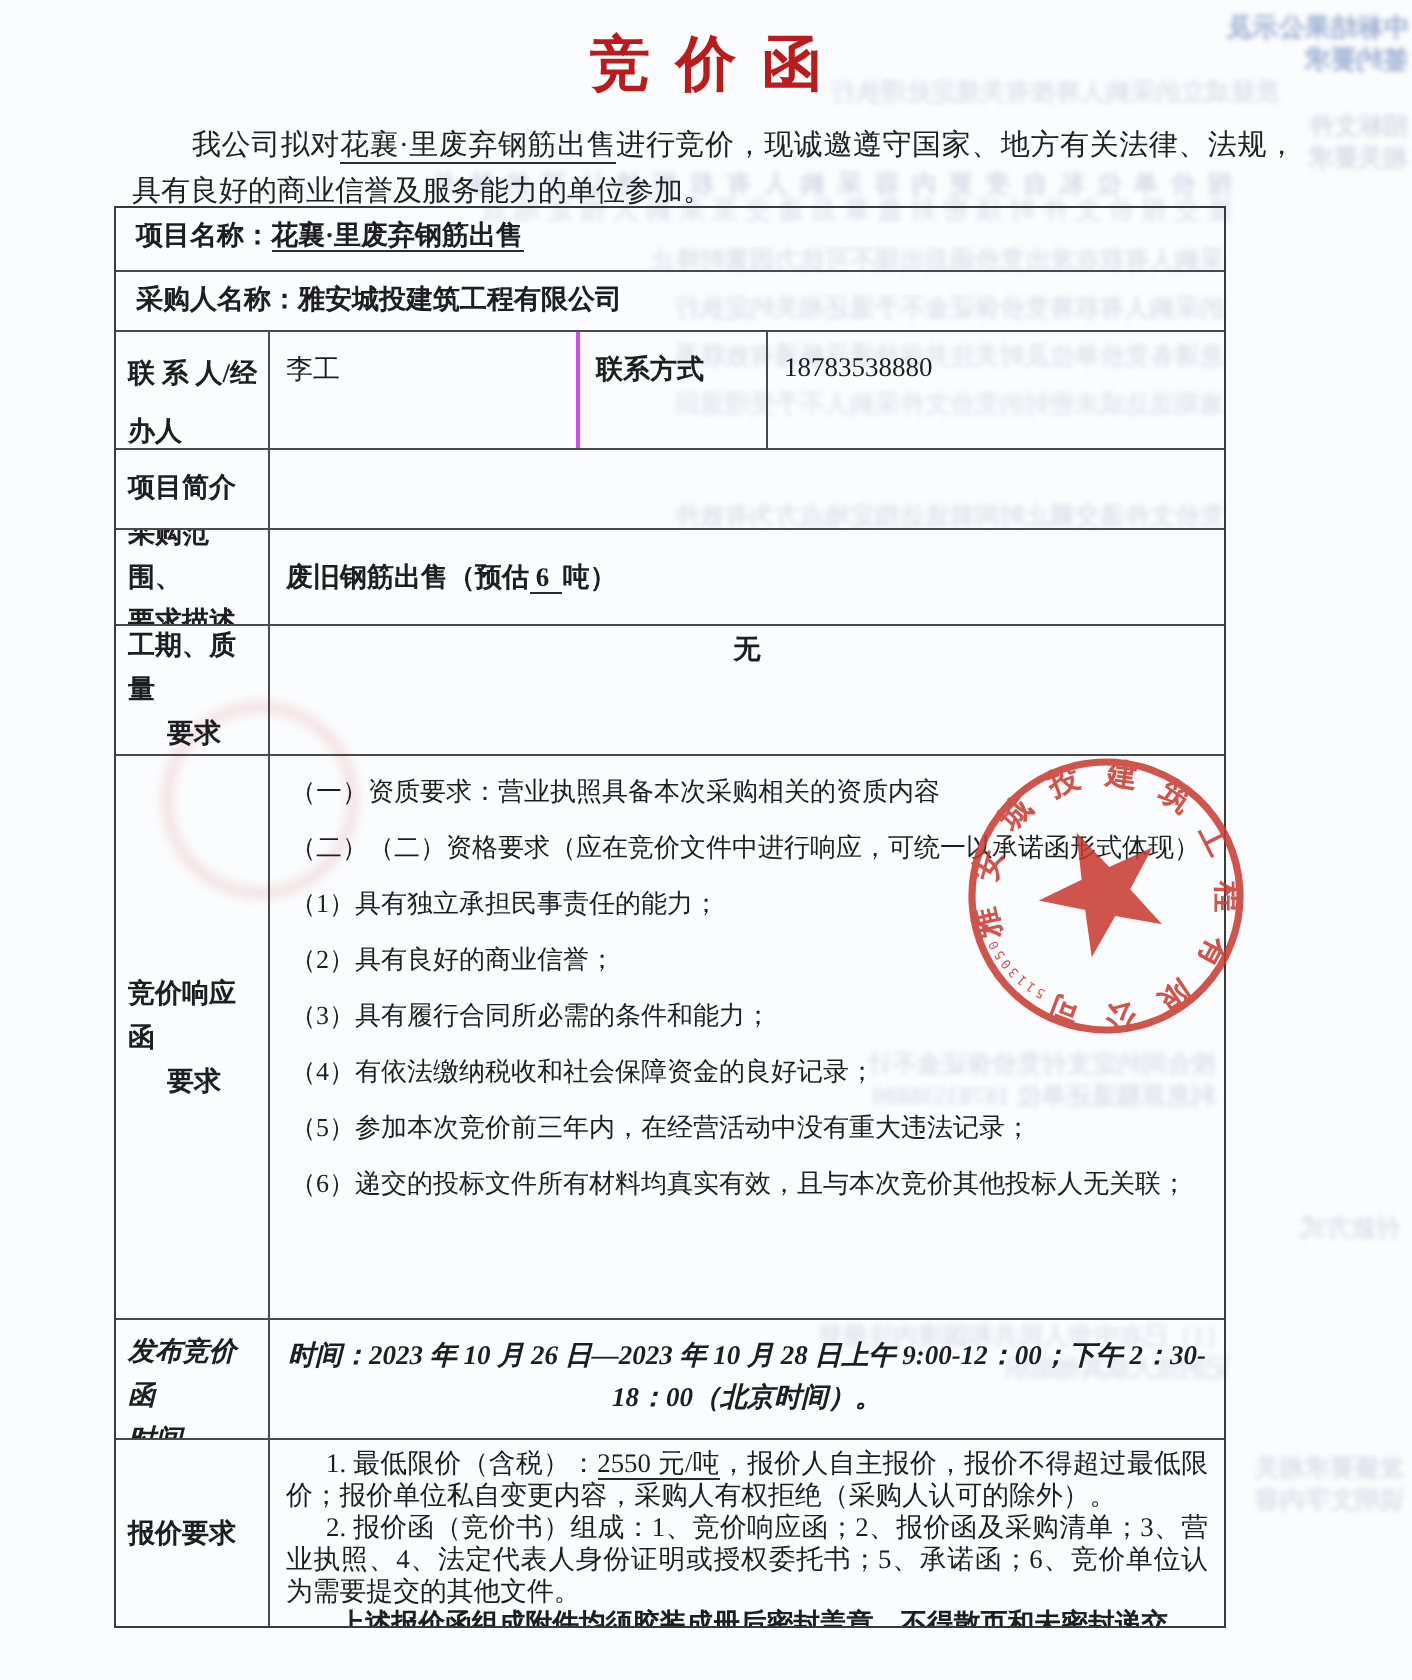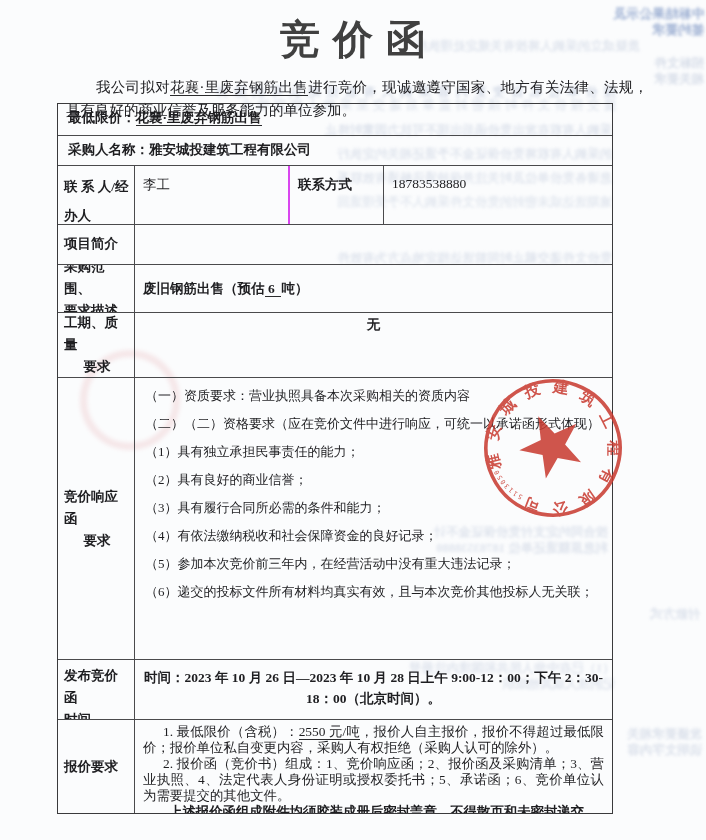--- a/index.html
+++ b/index.html
@@ -30,40 +30,40 @@
   .gl12{left:622px; top:606px; width:78px; opacity:.42;}
   .gl13{left:300px; top:194px; width:312px; opacity:.32; white-space:nowrap;}
   .ghost-ring{
     position:absolute; z-index:0; left:80px; top:350px; width:86px; height:86px;
     border:7px solid #d8787e; border-radius:50%; opacity:.16; filter:blur(2px);
     pointer-events:none;
   }
   
   .title{
     position:relative; z-index:1; margin:12px 0 0 0; text-align:center;
-    font-size:40px; font-weight:bold; letter-spacing:13px; text-indent:13px;
-    color:#404040;
+    font-size:30px; font-weight:bold; letter-spacing:13px; text-indent:13px;
+    color:#b91c1c;
   }
   .intro{
     position:relative; z-index:1; margin:9px 58px 0 66px;
     font-size:14.5px; line-height:23px; text-align:justify; text-indent:30px;
     color:#212124;
   }
   .u{ border-bottom:1.5px solid #2a2a2c; }
   .pre{ white-space:pre; }
   
   .tbl{
     position:absolute; z-index:1; left:57px; top:103px; width:556px;
     border:1.5px solid #3a3a3c; box-sizing:border-box; background:transparent;
     font-size:13.5px; color:#1e1e21;
   }
   .row{ display:flex; border-top:1px solid #4a4a4c; box-sizing:border-box; }
   .row:first-child{ border-top:none; }
   .r1{height:31px;} .r2{height:30px;} .r3{height:59px;} .r4{height:40px;}
-  .r5{height:48px;} .r6{height:65px;} .r7{height:282px;} .r8{height:60px;} .r9{height:94px;}
+  .r5{height:48px;} .r6{height:65px;} .r7{height:282px;} .r8{height:60px;font-style:italic;} .r9{height:94px;}
   .cell{ box-sizing:border-box; padding:4px 8px; overflow:hidden; }
   .lbl{
     width:77px; flex:0 0 77px; border-right:1px solid #4a4a4c;
     font-weight:bold; padding:4px 4px 4px 6px; line-height:22px;
   }
   .val{ flex:1 1 auto; }
   .full{ flex:1 1 auto; padding:5px 10px; font-weight:bold; }
   .vcenter{ display:flex; flex-direction:column; justify-content:center; }
   .center2 div:nth-child(2){ text-align:center; }
   .c-name{ width:155px; flex:0 0 155px; border-right:2px solid #d946ef; font-weight:normal; }
@@ -106,21 +106,21 @@
   <span class="ghost gl13">逾期送达或未密封的竞价文件采购人不予受理退回</span>
   <div class="ghost-ring"></div>
 
   <h1 class="title">竞价函</h1>
 
   <p class="intro"><span>我公司拟对</span><span class="u">花襄·里废弃钢筋出售</span><span>进行竞价，现诚邀遵守国家、地方有关法律、法规，具有良好的商业信誉及服务能力的单位参加。</span></p>
 
   <div class="tbl">
 
     <div class="row r1">
-      <div class="cell full"><span>最低限价：</span><span class="u">花襄·里废弃钢筋出售</span></div>
+      <div class="cell full"><span>项目名称：</span><span class="u">花襄·里废弃钢筋出售</span></div>
     </div>
 
     <div class="row r2">
       <div class="cell full">采购人名称：雅安城投建筑工程有限公司</div>
     </div>
 
     <div class="row r3">
       <div class="cell lbl">联 系 人/经办人</div>
       <div class="cell c-name">李工</div>
       <div class="cell c-plabel">联系方式</div>

